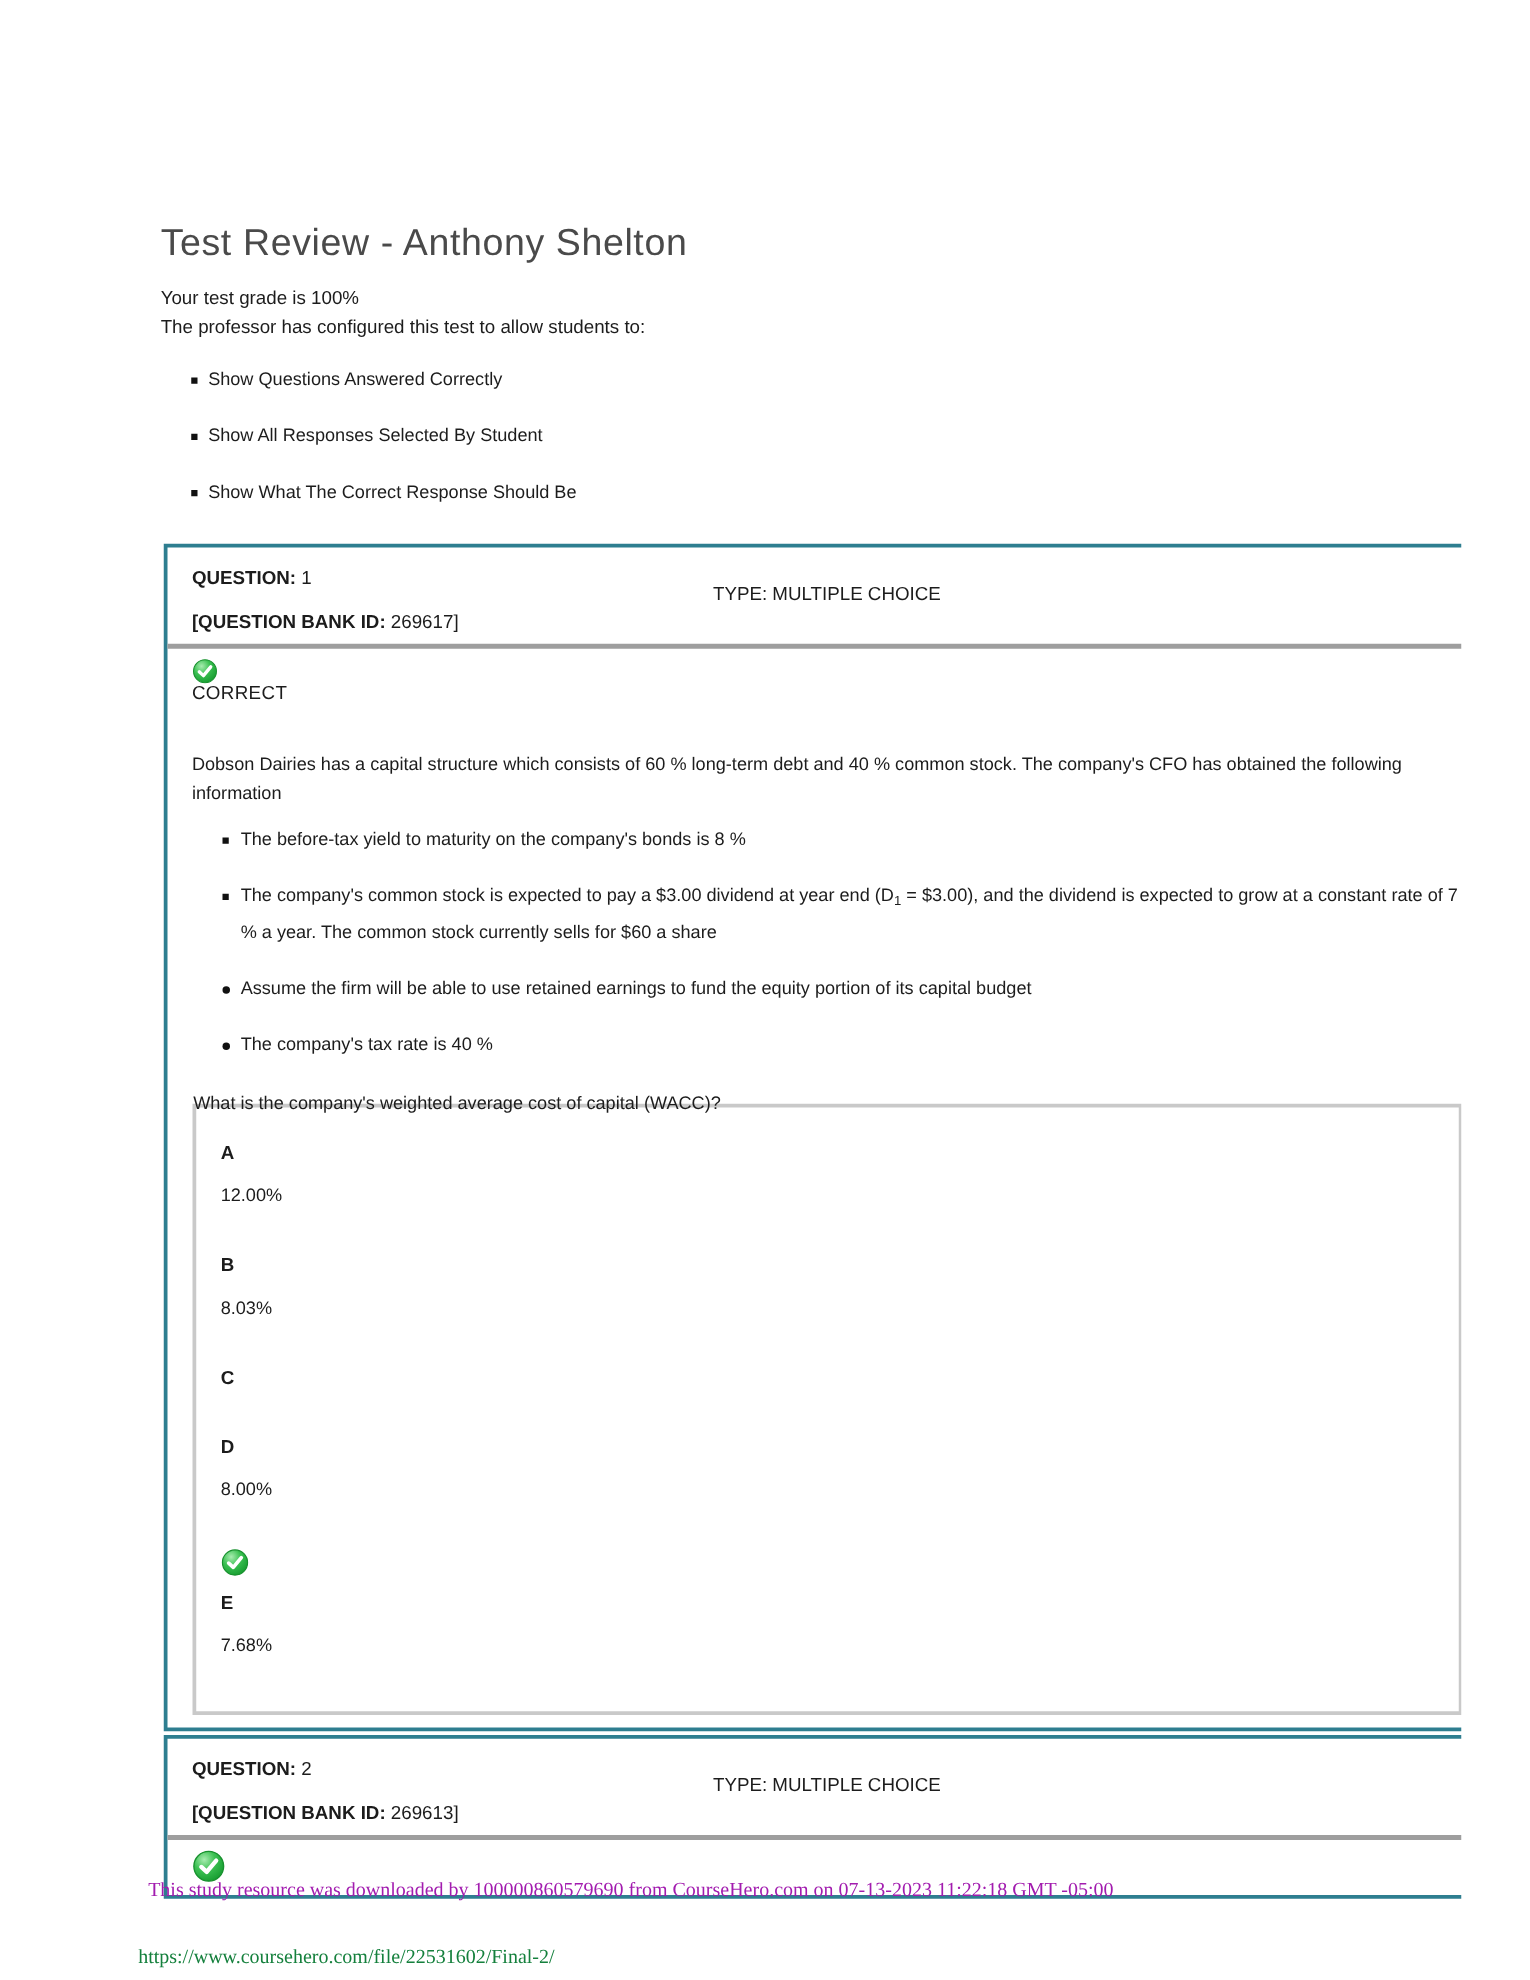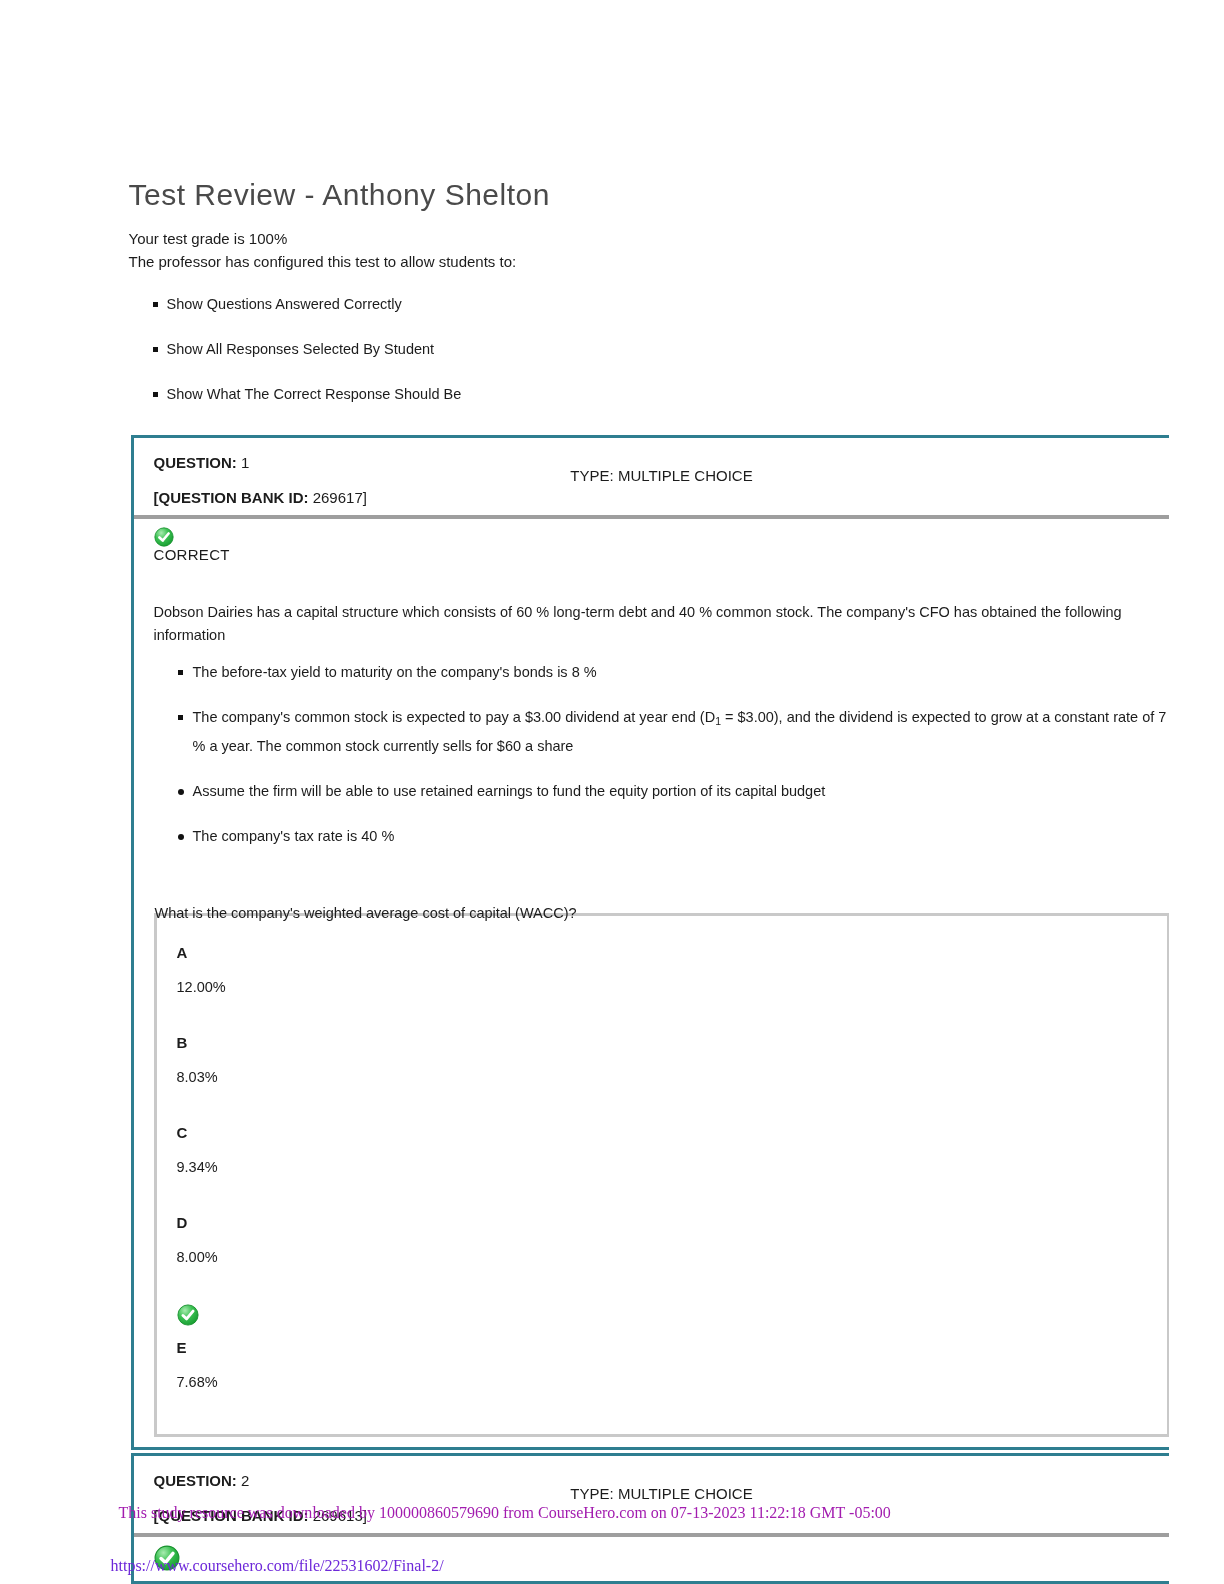--- a/index.html
+++ b/index.html
@@ -81,21 +81,21 @@
     max-width: 1000px;
   }
   ul.q-bullets li .marker {
     position: absolute; left: 0; top: 10px;
     width: 5px; height: 5px; background: #111;
   }
   ul.q-bullets li .marker.round { border-radius: 50%; width: 6px; height: 6px; }
   ul.q-bullets li sub { font-size: 10.5px; vertical-align: -3px; }
 
   
-  .answers-wrap { position: relative; margin-top: 64px; }
+  .answers-wrap { position: relative; margin-top: 34px; }
   .answers-prompt {
     position: absolute; top: -9px; left: 1px;
     font-size: 14.5px; line-height: 18px;
     background: transparent;
     z-index: 2;
   }
   .answers-box {
     border: 3px solid #c9c9c9;
     padding: 28px 20px 43px 20px;
     position: relative; z-index: 1;
@@ -109,21 +109,21 @@
   
   .footer-download {
     position: absolute; left: 63px; top: 1504px;
     font-family: "Liberation Serif", "DejaVu Serif", serif;
     font-size: 16px; color: #a21caf;
     z-index: 5; white-space: nowrap;
   }
   .footer-url {
     position: absolute; left: 55px; top: 1557px;
     font-family: "Liberation Serif", "DejaVu Serif", serif;
-    font-size: 16px; color: #6d28d9; text-decoration: none;
+    font-size: 16px; color: #15803d; text-decoration: none;
     z-index: 4; white-space: nowrap;
   }
 </style>
 </head>
 <body>
 
 <div class="page">
 
   <svg width="0" height="0" style="position:absolute" aria-hidden="true">
     <defs>
@@ -199,21 +199,20 @@
             <div class="value">12.00%</div>
           </div>
 
           <div class="option">
             <div class="letter">B</div>
             <div class="value">8.03%</div>
           </div>
 
           <div class="option">
             <div class="letter">C</div>
-            <div class="value">9.34%</div>
           </div>
 
           <div class="option">
             <div class="letter">D</div>
             <div class="value">8.00%</div>
           </div>
 
           <div class="option" style="margin-top:29px">
             <svg class="check-icon opt-check" width="22" height="22" viewBox="0 0 24 24">
               <circle cx="12" cy="12" r="11" fill="url(#gcheck)" stroke="#18912e" stroke-width="1"></circle>

